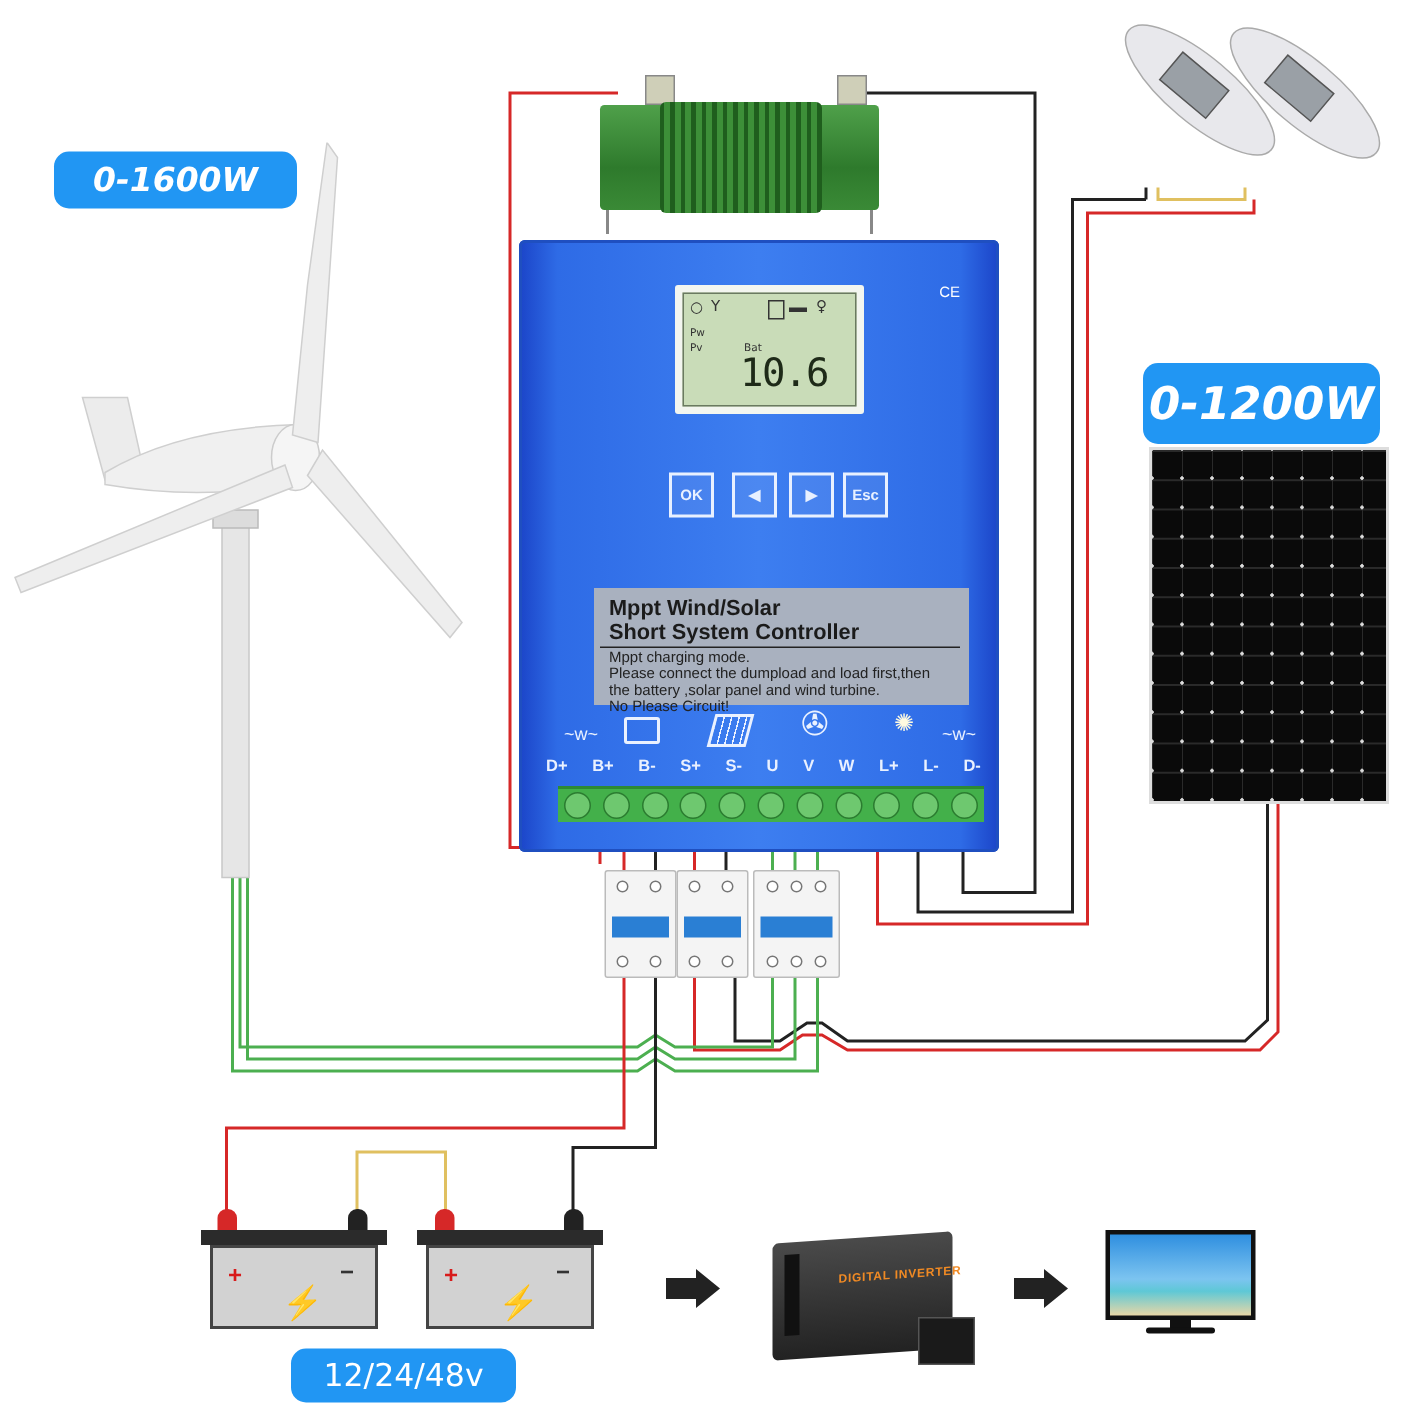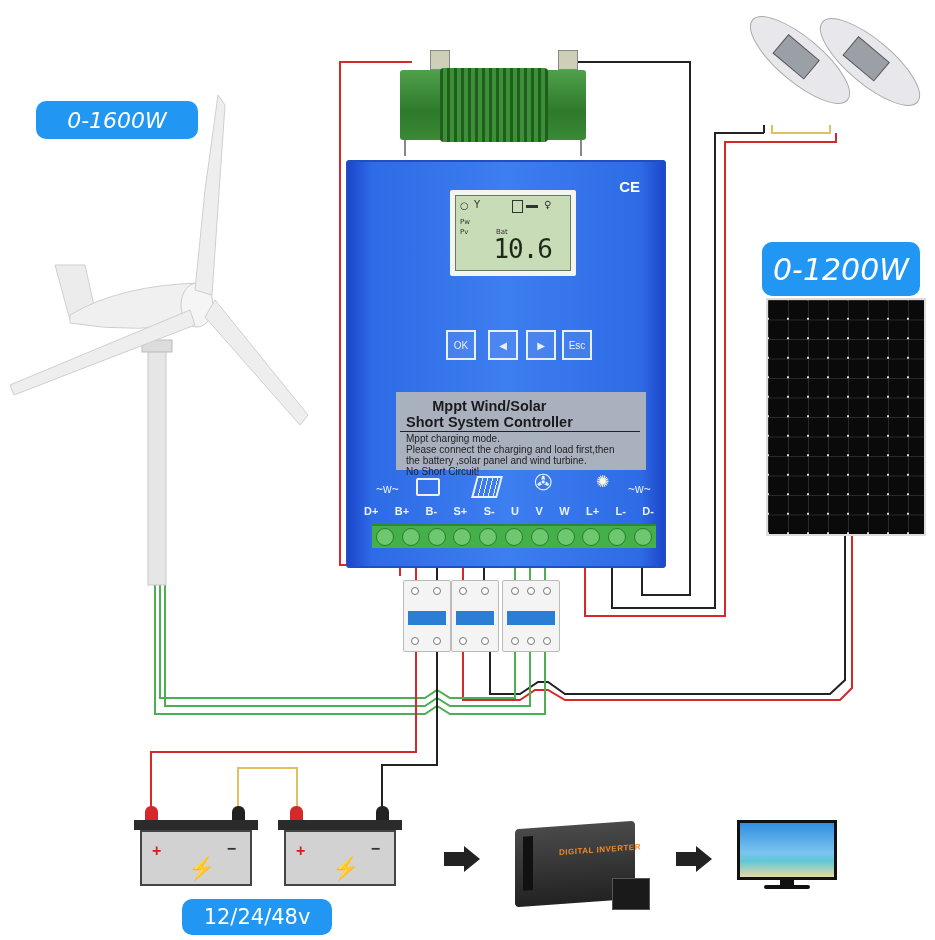--- a/index.html
+++ b/index.html
@@ -1,33 +1,33 @@
 <!DOCTYPE html>
 <html><head>
 <meta charset="utf-8">
 <style>
   html, body { margin:0; padding:0; background:#ffffff; }
   body { width:935px; height:940px; position:relative; overflow:hidden; font-family:"Liberation Sans", sans-serif; }
   .abs { position:absolute; }
-  .pill { position:absolute; background:#2196f3; color:#fff; border-radius:10px; font-style:italic; font-weight:normal; display:flex; align-items:center; justify-content:center; font-family:"DejaVu Sans", sans-serif; }
+  .pill { position:absolute; background:#2196f3; color:#fff; border-radius:10px; font-style:italic; font-weight:bold; display:flex; align-items:center; justify-content:center; font-family:"DejaVu Sans", sans-serif; }
   svg.wires { position:absolute; left:0; top:0; }
   .ctrl { position:absolute; left:346px; top:160px; width:320px; height:408px; background:linear-gradient(90deg,#1b44c8 0%,#2e6be6 8%,#3d7ef0 50%,#2e6be6 92%,#1b44c8 100%); border-radius:4px; box-shadow: inset 0 0 0 2px #1f4fc0; }
   .lcd-frame { position:absolute; left:104px; top:30px; width:126px; height:86px; background:#f3f6f0; border-radius:2px; }
   .lcd { position:absolute; left:5px; top:5px; right:5px; bottom:5px; background:#c9dcb8; border:1px solid #6a7a60; }
   .lcd-val { position:absolute; right:18px; bottom:6px; font-family:"DejaVu Sans Mono", monospace; font-size:26px; color:#1e2a18; letter-spacing:-1px; }
   .lcd-small { position:absolute; font-size:7px; color:#333; font-family:"DejaVu Sans", sans-serif; }
-  .kbtn { position:absolute; top:155px; width:26px; height:26px; border:2px solid #e8f0ff; color:#e8f0ff; display:flex; align-items:center; justify-content:center; font-size:10px; font-weight:normal; background:rgba(255,255,255,0.08);margin-top:15px; }
+  .kbtn { position:absolute; top:155px; width:26px; height:26px; border:2px solid #e8f0ff; color:#e8f0ff; display:flex; align-items:center; justify-content:center; font-size:10px; font-weight:bold; background:rgba(255,255,255,0.08); }
   .label-panel { position:absolute; left:50px; top:232px; width:250px; height:78px; background:#a9b1bf; }
-  .label-title { position:absolute; left:10px; top:6px; font-size:14.5px; font-weight:bold; color:#1b1b1b; line-height:16px;text-align:center; }
+  .label-title { position:absolute; left:10px; top:6px; font-size:14.5px; font-weight:bold; color:#1b1b1b; line-height:16px; }
   .label-line { position:absolute; left:4px; top:39px; width:240px; height:1px; background:#222; }
   .label-desc { position:absolute; left:10px; top:41px; font-size:10px; color:#222; line-height:11px; }
   .term-labels { position:absolute; top:345px; left:18px; width:290px; display:flex; justify-content:space-between; color:#eaf1ff; font-size:11px; font-weight:bold; }
   .terminal-strip { position:absolute; left:26px; top:364px; width:284px; height:22px; background:#43b04a; border-top:2px solid #2d8a33; display:flex; justify-content:space-around; align-items:center; }
   .screw { width:18px; height:18px; border-radius:50%; background:#6ec86f; border:1px solid #2b7c30; box-sizing:border-box; }
-  .ce { position:absolute; right:26px; top:18px; color:#fff; font-size:15px; font-weight:bold; }
+  .ce { position:absolute; right:26px; top:30px; color:#fff; font-size:10px; font-weight:normal; }
   .breaker { position:absolute; top:580px; height:70px; background:#f4f4f4; border:1px solid #bbb; border-radius:2px; }
   .breaker .sw { position:absolute; top:30px; height:14px; left:4px; right:4px; background:#2a7fd4; }
   .breaker .dot { position:absolute; width:8px; height:8px; border-radius:50%; border:1px solid #777; background:#fff; box-sizing:border-box; }
   .battery { position:absolute; top:820px; width:124px; height:70px; }
   .battery .lid { position:absolute; left:0; top:0; width:124px; height:10px; background:#2b2b2b; }
   .battery .body { position:absolute; left:6px; top:10px; width:112px; height:56px; background:#d2d2d2; border:2px solid #444; box-sizing:border-box; }
   .battery .plus { position:absolute; left:10px; top:10px; color:#d81b1b; font-size:16px; font-weight:bold; }
   .battery .minus { position:absolute; right:14px; top:8px; color:#333; font-size:16px; font-weight:bold; }
   .battery .bolt { position:absolute; left:46px; top:24px; font-size:22px; color:#111; }
   .panel { position:absolute; left:766px; top:298px; width:160px; height:238px; background:#0a0a0a; border:2px solid #ddd; box-sizing:border-box;
@@ -125,23 +125,23 @@
   <div class="kbtn" style="left:180px;">▶</div>
   <div class="kbtn" style="left:216px;">Esc</div>
   <div class="label-panel">
     <div class="label-title">
       <div>Mppt Wind/Solar</div>
       <div>Short System Controller</div>
     </div>
     <div class="label-line"></div>
     <div class="label-desc">
       <div>Mppt charging mode.</div>
-      <div>Please connect the charging and load first,then</div>
+      <div>Please connect the dumpload and load first,then</div>
       <div>the battery ,solar panel and wind turbine.</div>
-      <div>No Short Circuit!</div>
+      <div>No Please Circuit!</div>
     </div>
   </div>
   <div class="abs" style="left:30px;top:322px;color:#eaf1ff;font-size:12px;">~w~</div>
   <div class="abs" style="left:70px;top:318px;width:20px;height:14px;border:2px solid #eaf1ff;border-radius:2px;"></div>
   <div class="abs" style="left:128px;top:316px;width:22px;height:18px;border:2px solid #eaf1ff;background:repeating-linear-gradient(90deg,transparent 0 4px,#eaf1ff 4px 5px);transform:skewX(-15deg);"></div>
   <div class="abs" style="left:188px;top:310px;color:#eaf1ff;font-size:22px;">✇</div>
   <div class="abs" style="left:250px;top:312px;color:#fffbe0;font-size:16px;">✺</div>
   <div class="abs" style="left:282px;top:322px;color:#eaf1ff;font-size:12px;">~w~</div>
   <div class="term-labels">
     <span>D+</span>
@@ -209,21 +209,21 @@
   </div>
 </div>
 <div class="battery" style="left:278px;">
   <div class="lid"></div>
   <div class="body">
     <span class="plus">+</span>
     <span class="minus">−</span>
     <span class="bolt">⚡</span>
   </div>
 </div>
-<div class="pill" style="left:182px;top:899px;width:150px;height:36px;font-size:21px;font-style:normal;font-weight:normal;">12/24/48v</div>
+<div class="pill" style="left:194px;top:899px;width:150px;height:36px;font-size:21px;font-style:normal;font-weight:normal;">12/24/48v</div>
 
 <svg class="abs" style="left:444px;top:846px;" width="38" height="26">
   <polygon points="0,6 20,6 20,0 36,13 20,26 20,20 0,20" fill="#222"></polygon>
 </svg>
 <svg class="abs" style="left:676px;top:846px;" width="38" height="26">
   <polygon points="0,6 20,6 20,0 36,13 20,26 20,20 0,20" fill="#222"></polygon>
 </svg>
 
 <div class="abs" style="left:515px;top:825px;width:120px;height:78px;background:linear-gradient(#4a4a4a,#222);border-radius:4px;transform:skewY(-4deg);">
   <div class="abs" style="left:8px;top:8px;width:10px;height:54px;background:#111;"></div>

